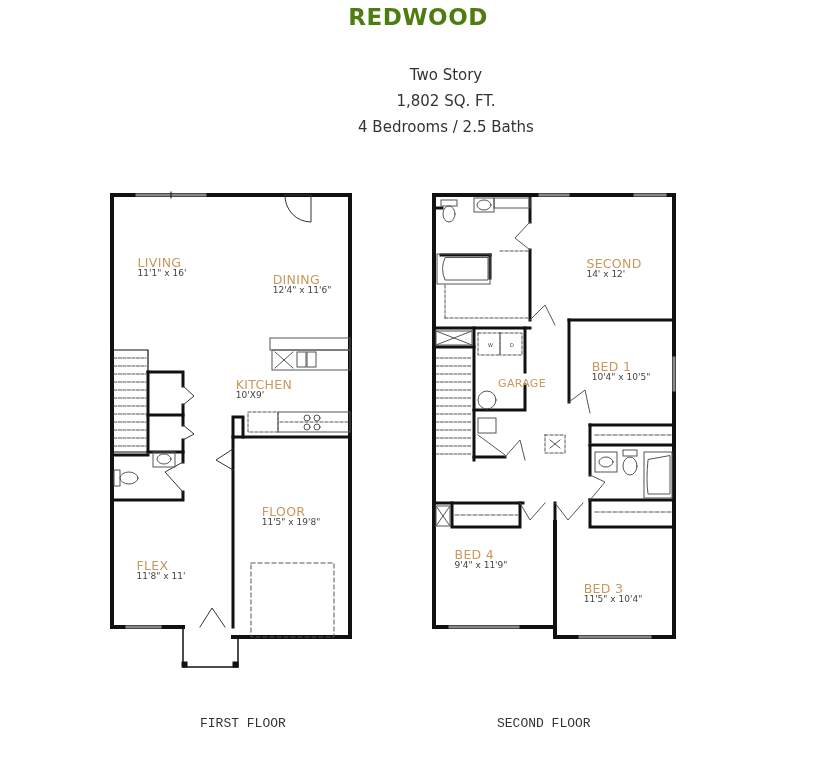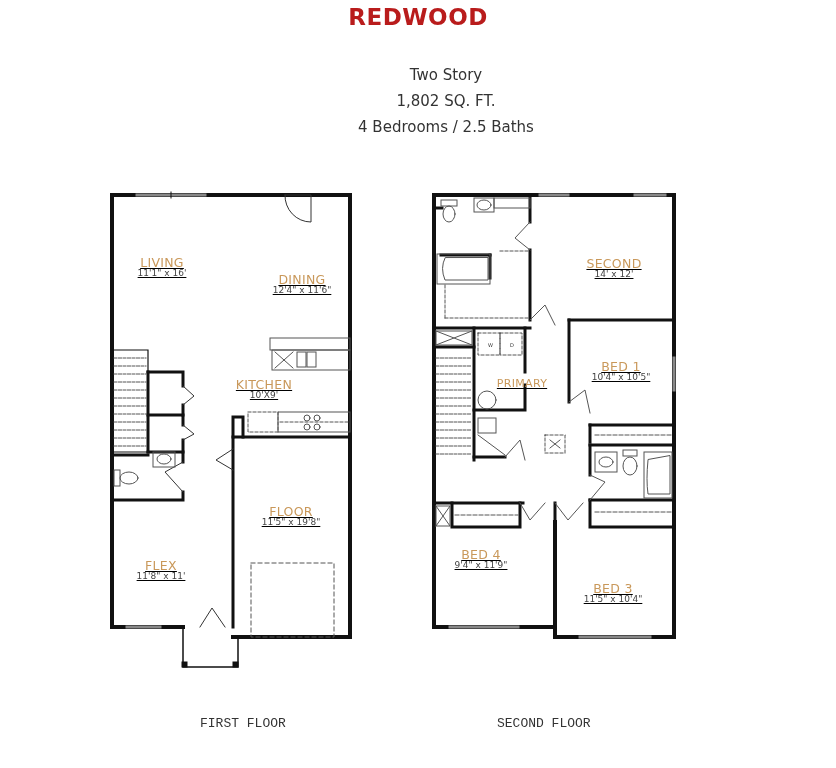--- a/index.html
+++ b/index.html
@@ -1,21 +1,21 @@
 <!DOCTYPE html>
 <html><head>
 <meta charset="utf-8">
 <style>
   html,body{margin:0;padding:0;background:#ffffff;}
   body{width:836px;height:768px;position:relative;overflow:hidden;font-family:"Liberation Sans",sans-serif;}
-  .title{position:absolute;top:4px;left:0;width:836px;text-align:center;font-family:"DejaVu Sans",sans-serif;font-weight:bold;font-size:23px;color:#b91c1c;letter-spacing:0.5px;}
+  .title{position:absolute;top:4px;left:0;width:836px;text-align:center;font-family:"DejaVu Sans",sans-serif;font-weight:bold;font-size:23px;color:#4d7c0f;letter-spacing:0.5px;}
   .sub{position:absolute;left:0;width:836px;text-align:center;font-family:"DejaVu Sans",sans-serif;font-size:15px;color:#333;padding-left:28px;}
   .floor-label{position:absolute;top:716px;font-family:Liberation Mono, monospace;font-size:13px;color:#333;}
   svg{position:absolute;left:0;top:0;}
-  .room{position:absolute;text-align:center;transform:translateX(-50%);line-height:1.05;text-decoration:underline;}
+  .room{position:absolute;text-align:left;transform:translateX(-50%);line-height:1.05;}
   .rname{font-family:"DejaVu Sans",sans-serif;font-size:12.5px;color:#c9985a;font-weight:normal;letter-spacing:0.3px;display:block;white-space:nowrap;}
   .rdim{font-family:"DejaVu Sans",sans-serif;font-size:9px;color:#444;display:block;white-space:nowrap;}
 </style>
 </head>
 <body>
 
 <div class="title">REDWOOD</div>
 <div class="sub" style="top:66px">Two Story</div>
 <div class="sub" style="top:92px">1,802 SQ. FT.</div>
 <div class="sub" style="top:118px">4 Bedrooms / 2.5 Baths</div>
@@ -227,21 +227,21 @@
 
 <div class="room" style="left:614px;top:257px">
   <span class="rname">SECOND</span>
   <span class="rdim">14' x 12'</span>
 </div>
 <div class="room" style="left:621px;top:360px">
   <span class="rname">BED 1</span>
   <span class="rdim">10'4" x 10'5"</span>
 </div>
 <div class="room" style="left:522px;top:378px">
-  <span class="rname" style="font-size:11px">PRIMARY</span>
+  <span class="rname" style="font-size:11px">GARAGE</span>
 </div>
 <div class="room" style="left:481px;top:548px">
   <span class="rname">BED 4</span>
   <span class="rdim">9'4" x 11'9"</span>
 </div>
 <div class="room" style="left:613px;top:582px">
   <span class="rname">BED 3</span>
   <span class="rdim">11'5" x 10'4"</span>
 </div>
 

